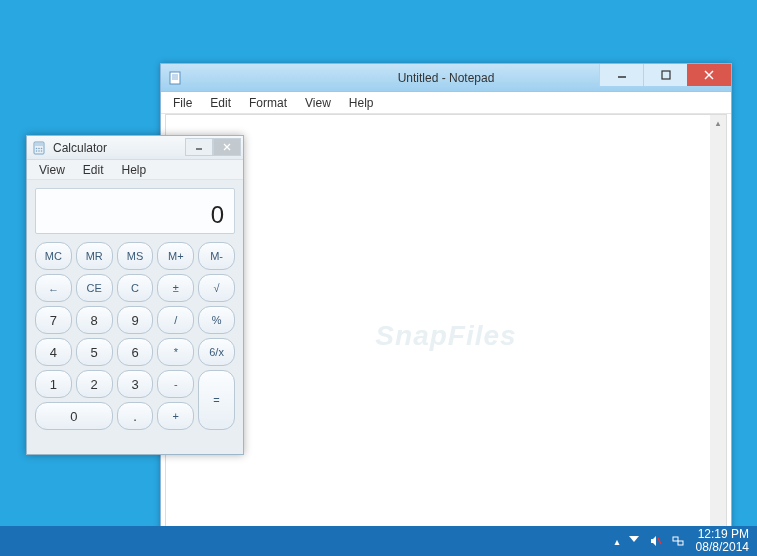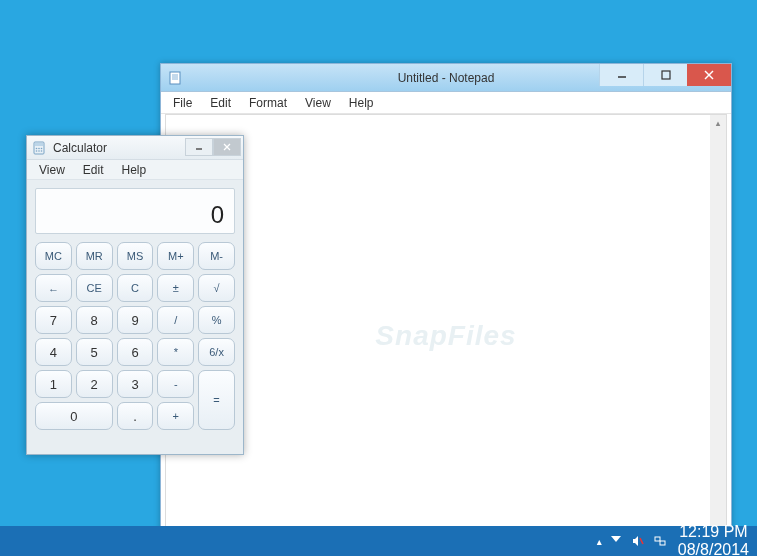--- a/index.html
+++ b/index.html
@@ -31,32 +31,32 @@
 .calc-window { position: absolute; left: 12px; top: 135px; width: 218px; height: 320px; background: #e8eef2; border: 1px solid #9cb6ca; box-shadow: 0 0 8px rgba(0,0,0,0.3); margin-left: 14px; }
 .calc-titlebar { height: 24px; background: linear-gradient(#f6f9fb,#e6edf2); display: flex; align-items: center; border-bottom: 1px solid #d4dde4; position: relative; }
 .calc-icon { width: 16px; height: 16px; margin-left: 4px; display:inline-flex; align-items:center; justify-content:center;}
 .calc-title { font-size: 12px; color: #333; margin-left: 6px; }
 .calc-controls { position: absolute; right: 2px; top: 2px; display: flex; gap: 0; }
 .calc-cbtn { width: 28px; height: 18px; display: flex; align-items: center; justify-content: center; font-size: 10px; border: 1px solid #c8d2da; background: #eaf0f4; cursor: pointer; }
 .calc-cbtn.close { background: #c2c9cf; color: #fff; }
 .calc-menu { height: 20px; background: #f0f4f7; display: flex; align-items: center; padding: 0 4px; gap: 2px; border-bottom: 1px solid #dde4ea; }
 .calc-display { margin: 8px; height: 46px; background: #fcfdfe; border: 1px solid #c8d4dd; border-radius: 2px; display: flex; align-items: flex-end; justify-content: flex-end; padding: 4px 10px; font-size: 24px; font-weight: 400; color: #222; }
 .calc-grid { display: grid; grid-template-columns: repeat(5, 1fr); gap: 4px; padding: 0 8px 8px 8px; }
-.calc-btn { height: 28px; background: linear-gradient(#fbfdff,#e8eff5); border: 1px solid #b8c8d5; border-radius: 7px; font-size: 11px; color: #3a5a78; display: flex; align-items: center; justify-content: center; cursor: pointer; }
+.calc-btn { height: 28px; background: linear-gradient(#fbfdff,#e8eff5); border: 1px solid #b8c8d5; border-radius: 12px; font-size: 11px; color: #3a5a78; display: flex; align-items: center; justify-content: center; cursor: pointer; }
 .calc-btn.num { font-size: 13px; color: #333; }
 .calc-btn.equals { grid-row: span 2; height: 60px; }
 .calc-btn.zero { grid-column: span 2; }
 
 
 .taskbar { position: absolute; left: 0; right: 0; bottom: 0; height: 30px; background: #1b6fb5; display: flex; align-items: center; justify-content: flex-end; padding-right: 8px; gap: 10px; color: #fff; font-size: 11px; }
 .tray-icons { display: flex; gap: 6px; align-items: center; }
 .tray-icon { width: 16px; height: 16px; display: inline-flex; align-items: center; justify-content: center; color: #fff; font-size: 12px; }
 .tray-chevron { font-size: 10px; color: #fff; }
 .clock { text-align: right; line-height: 1.1; }
-.clock div { font-size: 16px; text-align: center; }
+.clock div { font-size: 12px; }
 </style>
 </head>
 <body>
 
 <div class="notepad-window">
   <div class="notepad-titlebar">
     <span class="notepad-icon">
       <svg width="14" height="14" viewBox="0 0 14 14">
           <rect x="2" y="1" width="10" height="12" fill="#fff" stroke="#5a8fbf"></rect>
           <line x1="4" y1="4" x2="10" y2="4" stroke="#88b3d8"></line>

